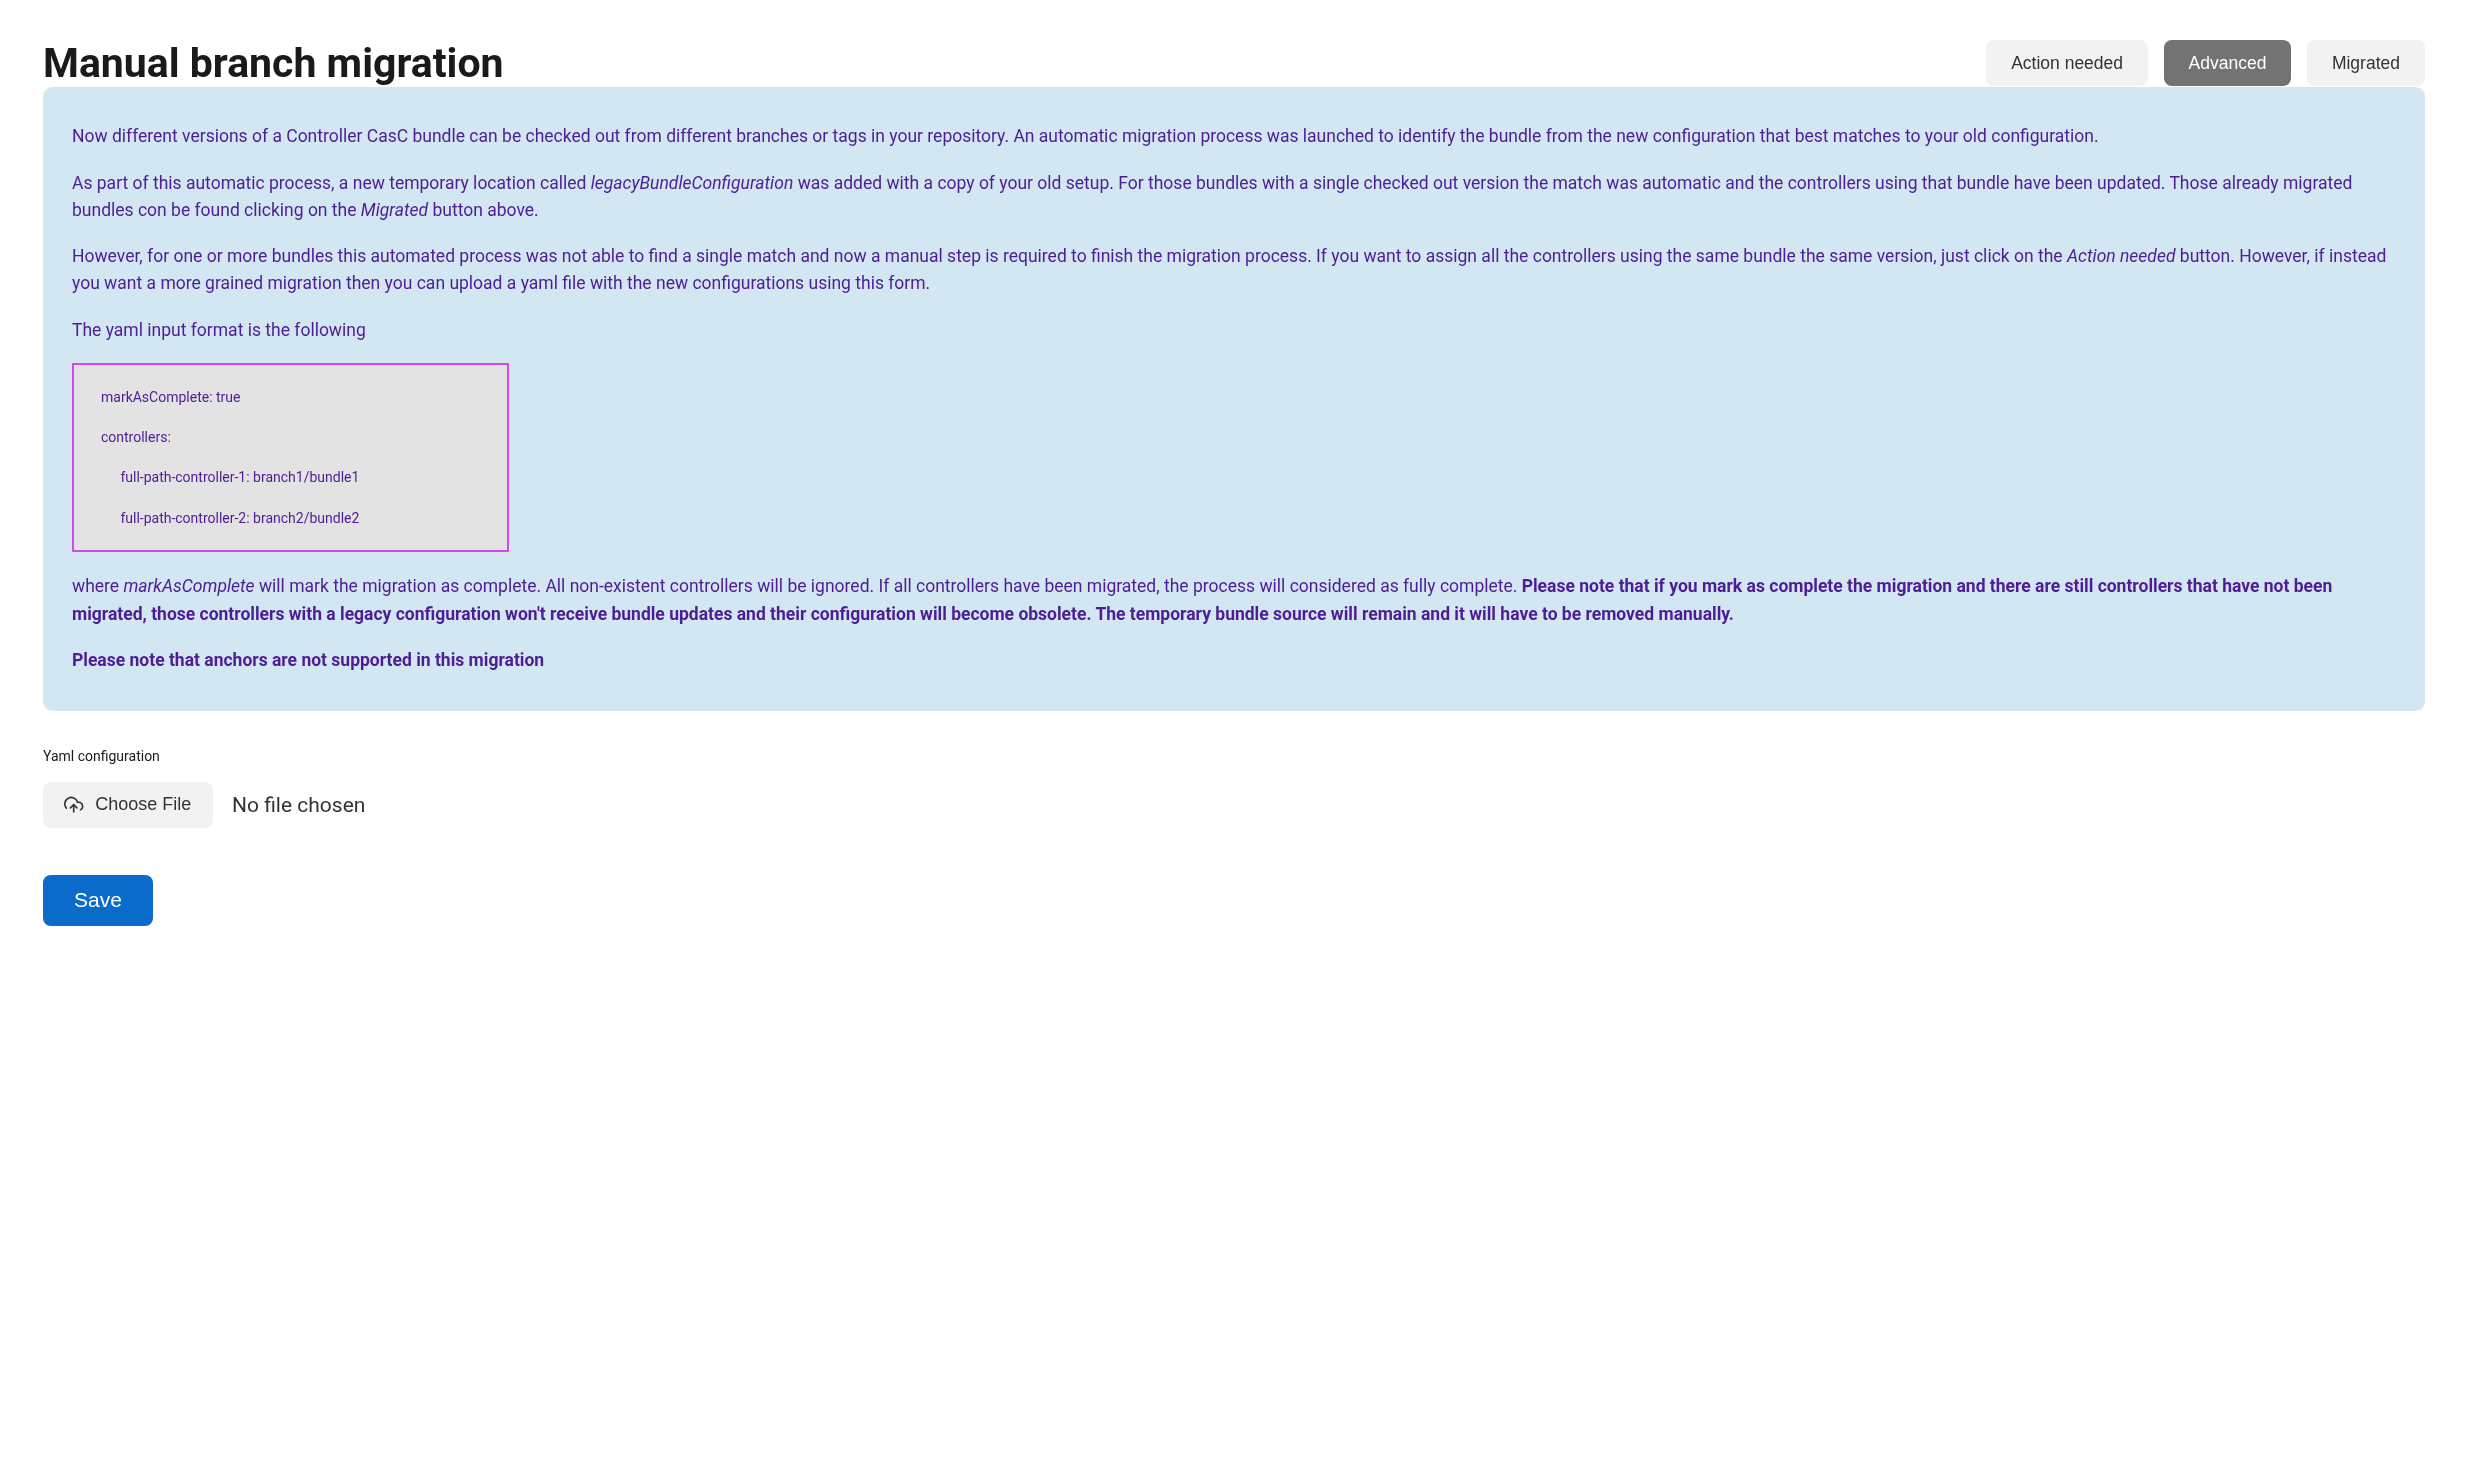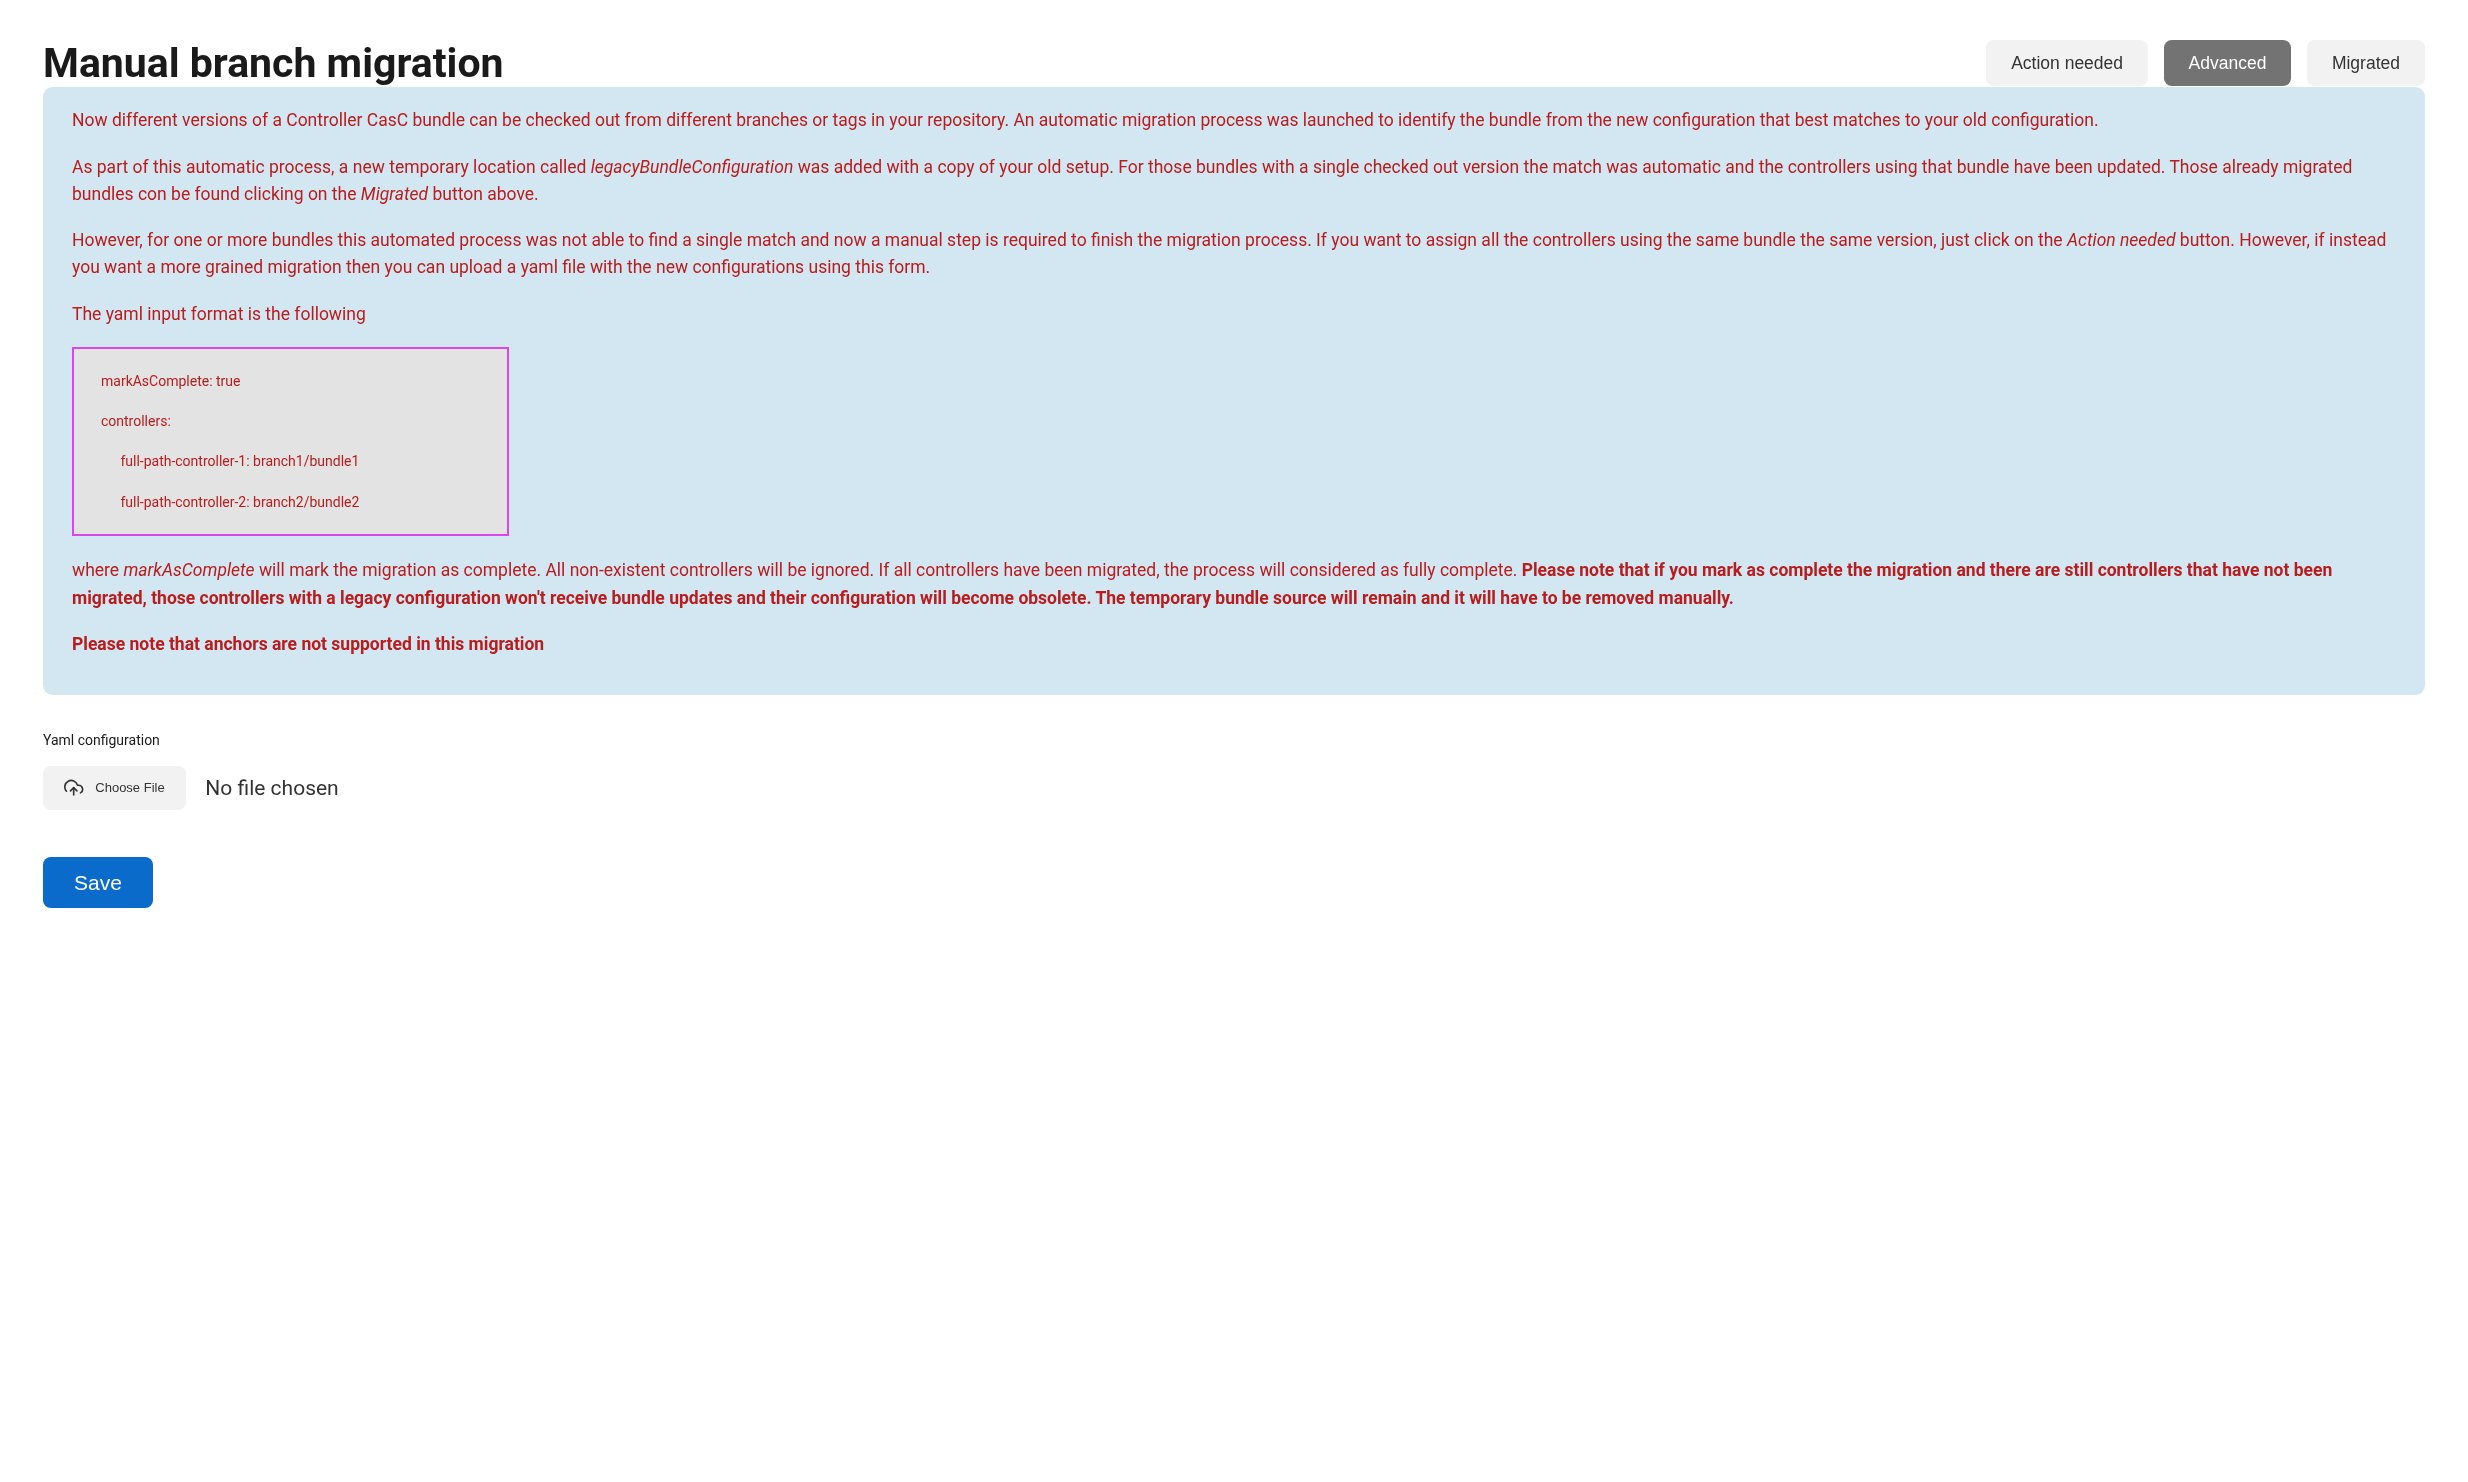--- a/index.html
+++ b/index.html
@@ -47,24 +47,24 @@
 }
 
 .tab.active {
   background: #737373;
   color: #ffffff;
 }
 
 .info-box {
   background: #d3e7f2;
   border-radius: 9.7px;
-  padding: 20px 29px 29px 29px;
+  padding: 36px 29px 29px 29px;
   font-size: 17.5px;
   line-height: 1.55;
-  color: #b91c1c;
+  color: #4c1d95;
 }
 
 .info-box p {
   margin-bottom: 19.4px;
 }
 
 .info-box p:last-child {
   margin-bottom: 8px;
 }
 
@@ -113,21 +113,21 @@
 }
 
 .choose-file-btn {
   display: inline-flex;
   align-items: center;
   gap: 11.6px;
   background: #f2f2f2;
   border: none;
   border-radius: 7.8px;
   padding: 12.6px 21.3px;
-  font-size: 13px;
+  font-size: 18px;
   color: #333;
   cursor: pointer;
 }
 
 .no-file-text {
   font-size: 21px;
   color: #333;
 }
 
 .save-btn {

